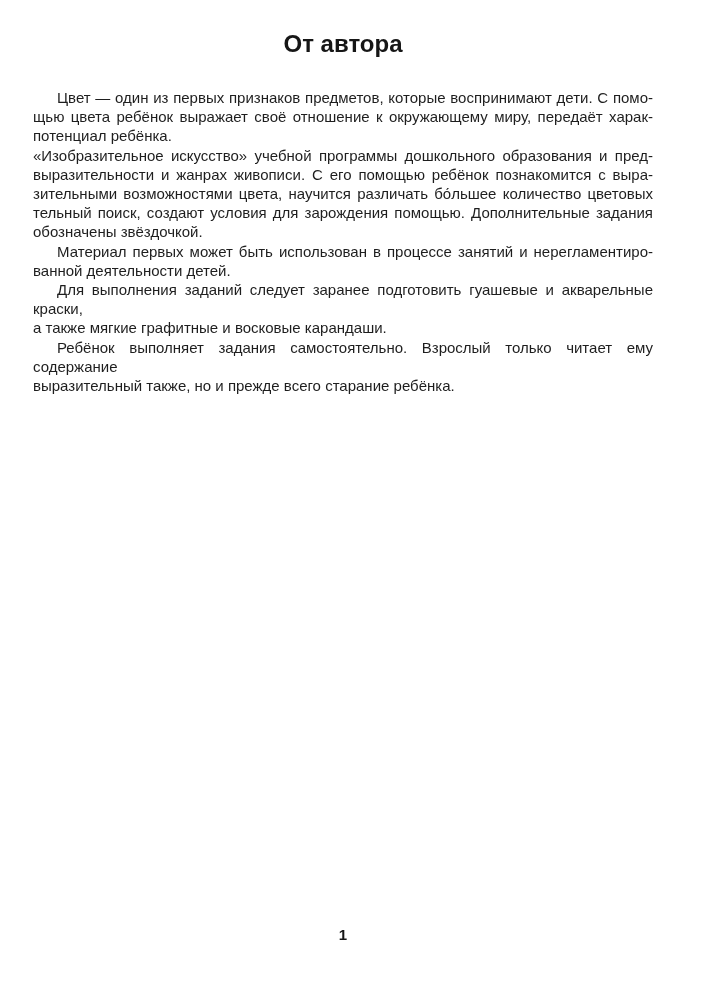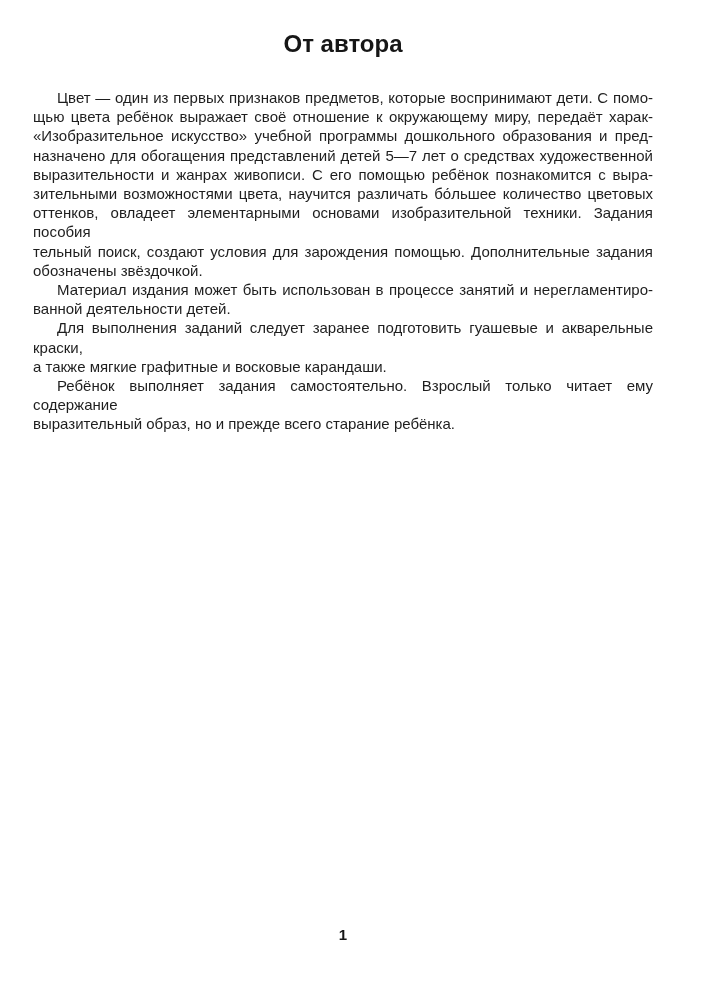--- a/index.html
+++ b/index.html
@@ -61,39 +61,38 @@
 <body>
 
 <div class="page">
   <div class="content">
     <h1 class="title">От автора</h1>
 
     <div class="body-text">
       <div>
         <div class="ln ind">Цвет — один из первых признаков предметов, которые воспринимают дети. С помо-</div>
         <div class="ln">щью цвета ребёнок выражает своё отношение к окружающему миру, передаёт харак-</div>
+        <div class="ln end">потенциал ребёнка.</div>
       </div>
       <div>
         <div class="ln">«Изобразительное искусство» учебной программы дошкольного образования и пред-</div>
-        <div class="ln">назначено для обогащения представлений детей 5—7 лет о средствах художественной</div>
         <div class="ln">выразительности и жанрах живописи. С его помощью ребёнок познакомится с выра-</div>
         <div class="ln">зительными возможностями цвета, научится различать бо́льшее количество цветовых</div>
-        <div class="ln">оттенков, овладеет элементарными основами изобразительной техники. Задания пособия</div>
         <div class="ln">тельный поиск, создают условия для зарождения помощью. Дополнительные задания</div>
         <div class="ln end">обозначены звёздочкой.</div>
       </div>
       <div>
-        <div class="ln ind">Материал издания может быть использован в процессе занятий и нерегламентиро-</div>
+        <div class="ln ind">Материал первых может быть использован в процессе занятий и нерегламентиро-</div>
         <div class="ln end">ванной деятельности детей.</div>
       </div>
       <div>
         <div class="ln ind">Для выполнения заданий следует заранее подготовить гуашевые и акварельные краски,</div>
         <div class="ln end">а также мягкие графитные и восковые карандаши.</div>
       </div>
       <div>
         <div class="ln ind">Ребёнок выполняет задания самостоятельно. Взрослый только читает ему содержание</div>
-        <div class="ln end">выразительный образ, но и прежде всего старание ребёнка.</div>
+        <div class="ln end">выразительный также, но и прежде всего старание ребёнка.</div>
       </div>
     </div>
   </div>
 
   <div class="page-number">1</div>
 </div>
 
 </body></html>

